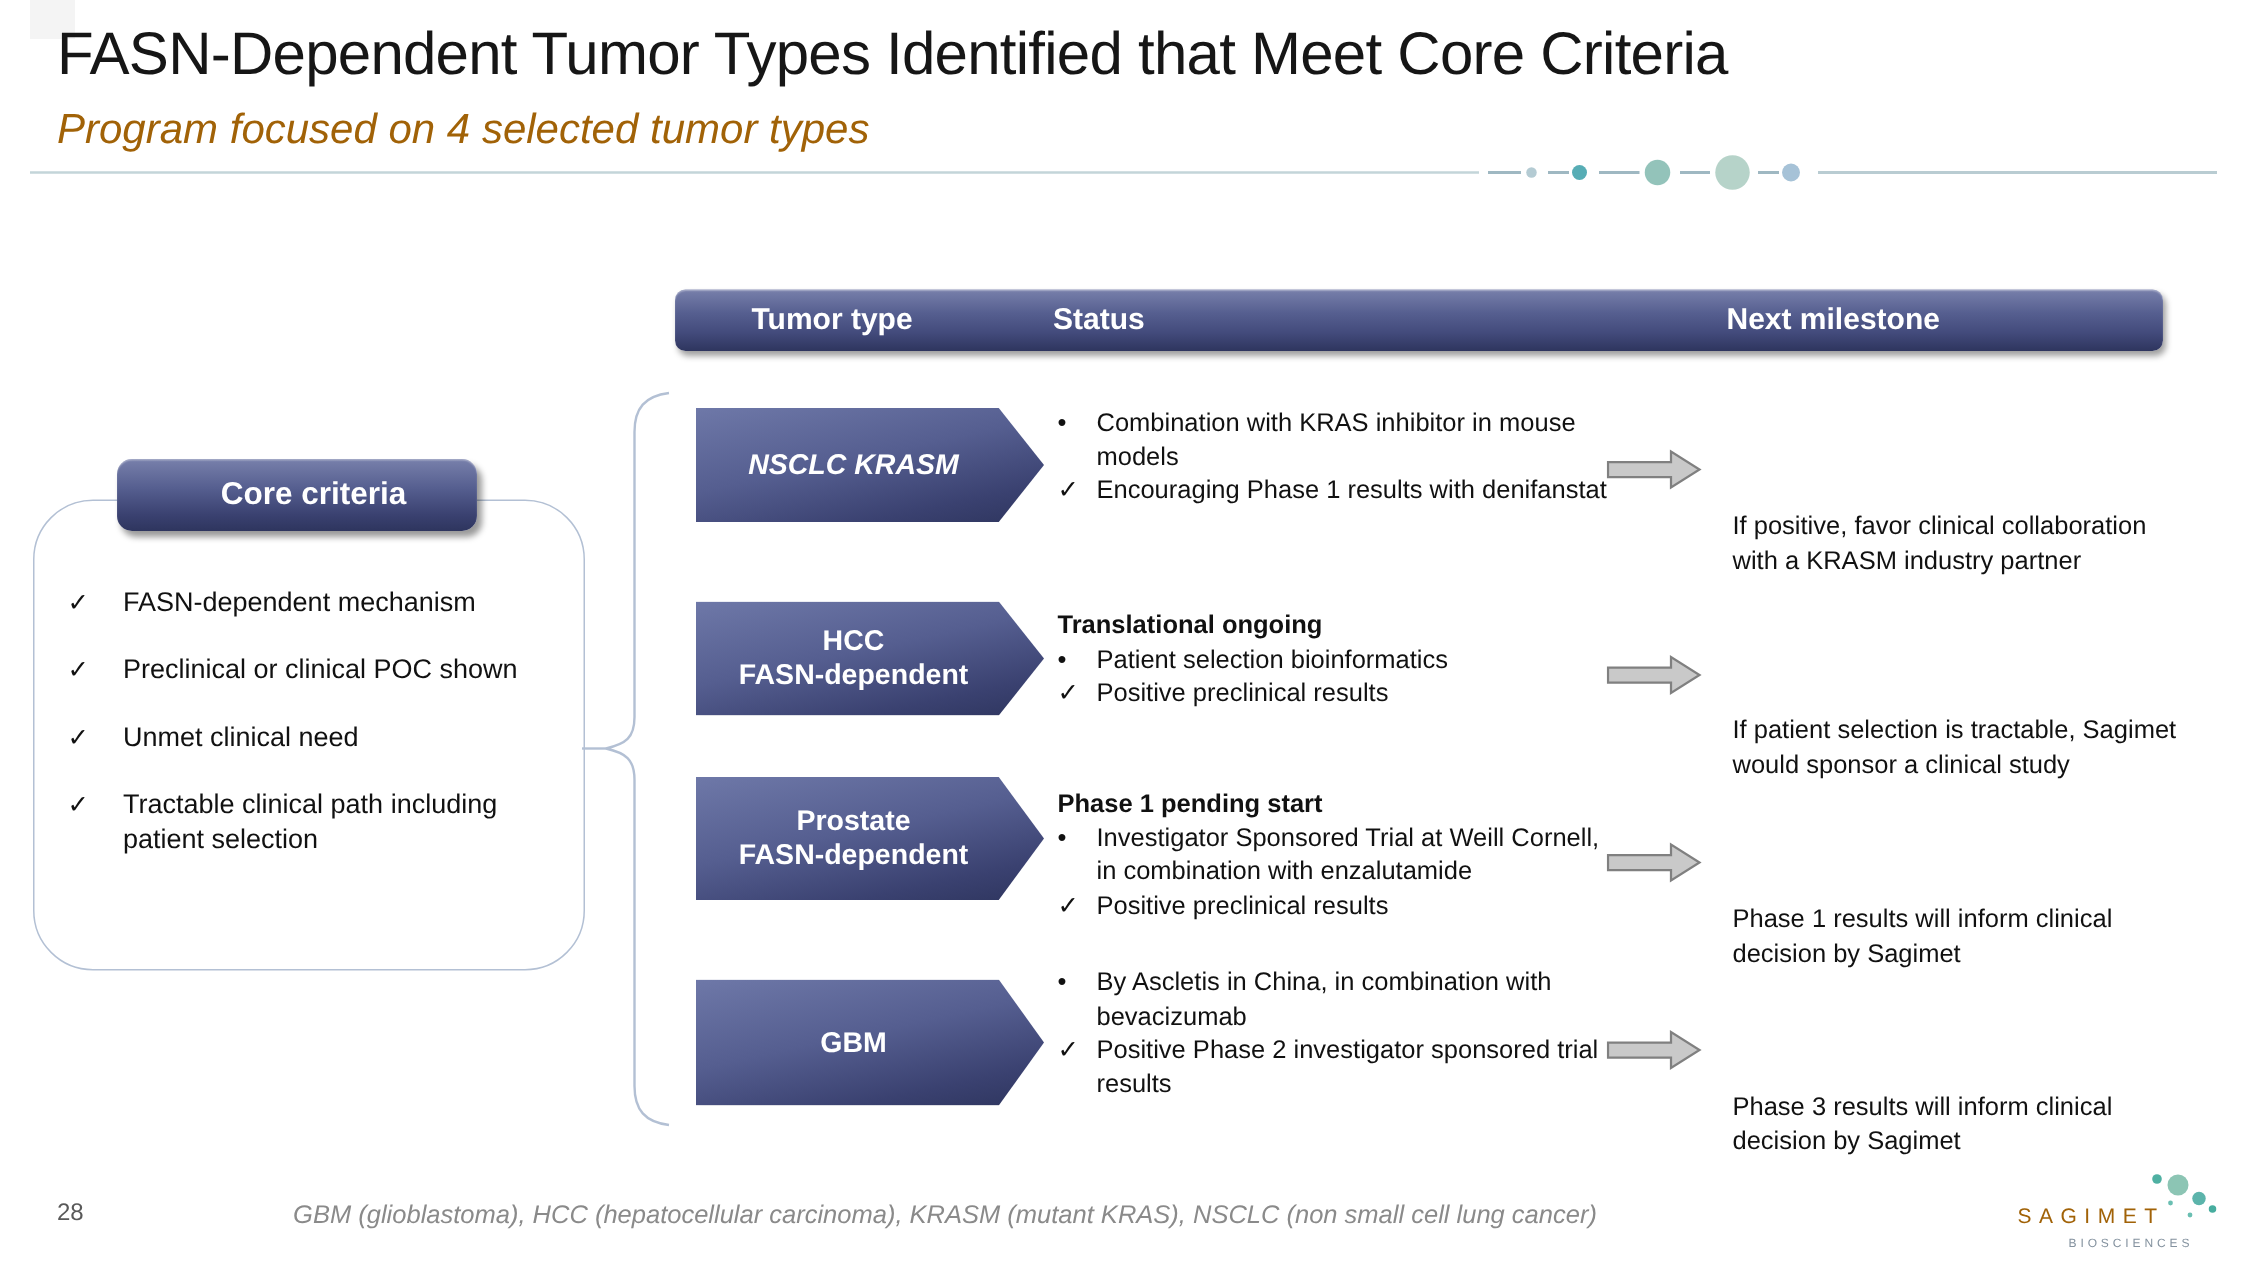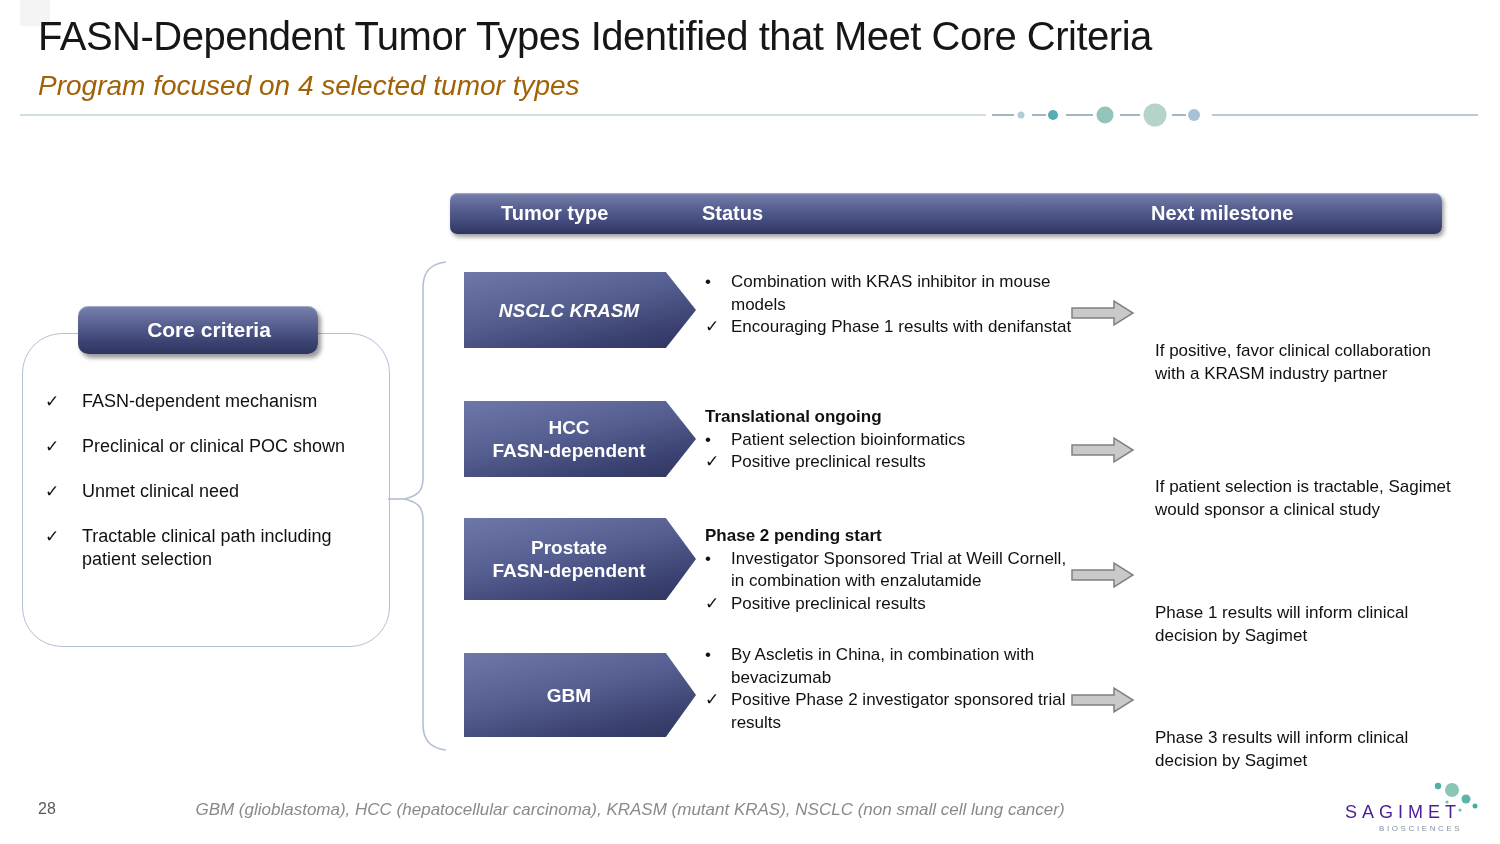--- a/index.html
+++ b/index.html
@@ -73,21 +73,21 @@
 
   
   .milestone{position:absolute;left:1155px;width:300px;font-size:17px;line-height:23px;color:#111;margin-top:48px;}
   .ms-r1{top:291px;} .ms-r2{top:427px;} .ms-r3{top:553px;} .ms-r4{top:678px;}
 
   
   .page-number{position:absolute;left:38px;top:800px;font-size:16px;color:#595959;}
   .footnote{position:absolute;left:150px;top:800px;width:960px;text-align:center;font-size:17px;font-style:italic;color:var(--footnote-gray);}
 
   .logo{position:absolute;left:1343px;top:776px;width:140px;height:56px;}
-  .logo-word{position:absolute;left:2px;top:26px;font-size:18px;letter-spacing:5px;color:#4c1d95;}
+  .logo-word{position:absolute;left:2px;top:26px;font-size:14px;letter-spacing:5px;color:#a16207;}
   .logo-sub{position:absolute;left:36px;top:48px;font-size:8px;letter-spacing:2.6px;color:#84929f;}
   .logo-dots{position:absolute;left:84px;top:0;width:56px;height:40px;}
 </style>
 </head>
 <body>
 
 <div class="slide">
 
   <div class="corner-mark"></div>
 
@@ -177,21 +177,21 @@
   <svg class="gray-arrow ga-r2" viewBox="0 0 64 30">
     <polygon points="1,10 43,10 43,3 62,15 43,27 43,20 1,20" fill="#c9c9c9" stroke="#808080" stroke-width="1.5"></polygon>
   </svg>
   <div class="milestone ms-r2">If patient selection is tractable, Sagimet would sponsor a clinical study</div>
 
   <div class="tumor-arrow tumor-r3">
     <div>Prostate</div>
     <div>FASN-dependent</div>
   </div>
   <div class="status status-r3">
-    <div class="heading">Phase 2 pending start</div>
+    <div class="heading">Phase 1 pending start</div>
     <div class="item">
       <span>•</span>
       <span>Investigator Sponsored Trial at Weill Cornell, in combination with enzalutamide</span>
     </div>
     <div class="item">
       <span>✓</span>
       <span>Positive preclinical results</span>
     </div>
   </div>
   <svg class="gray-arrow ga-r3" viewBox="0 0 64 30">

